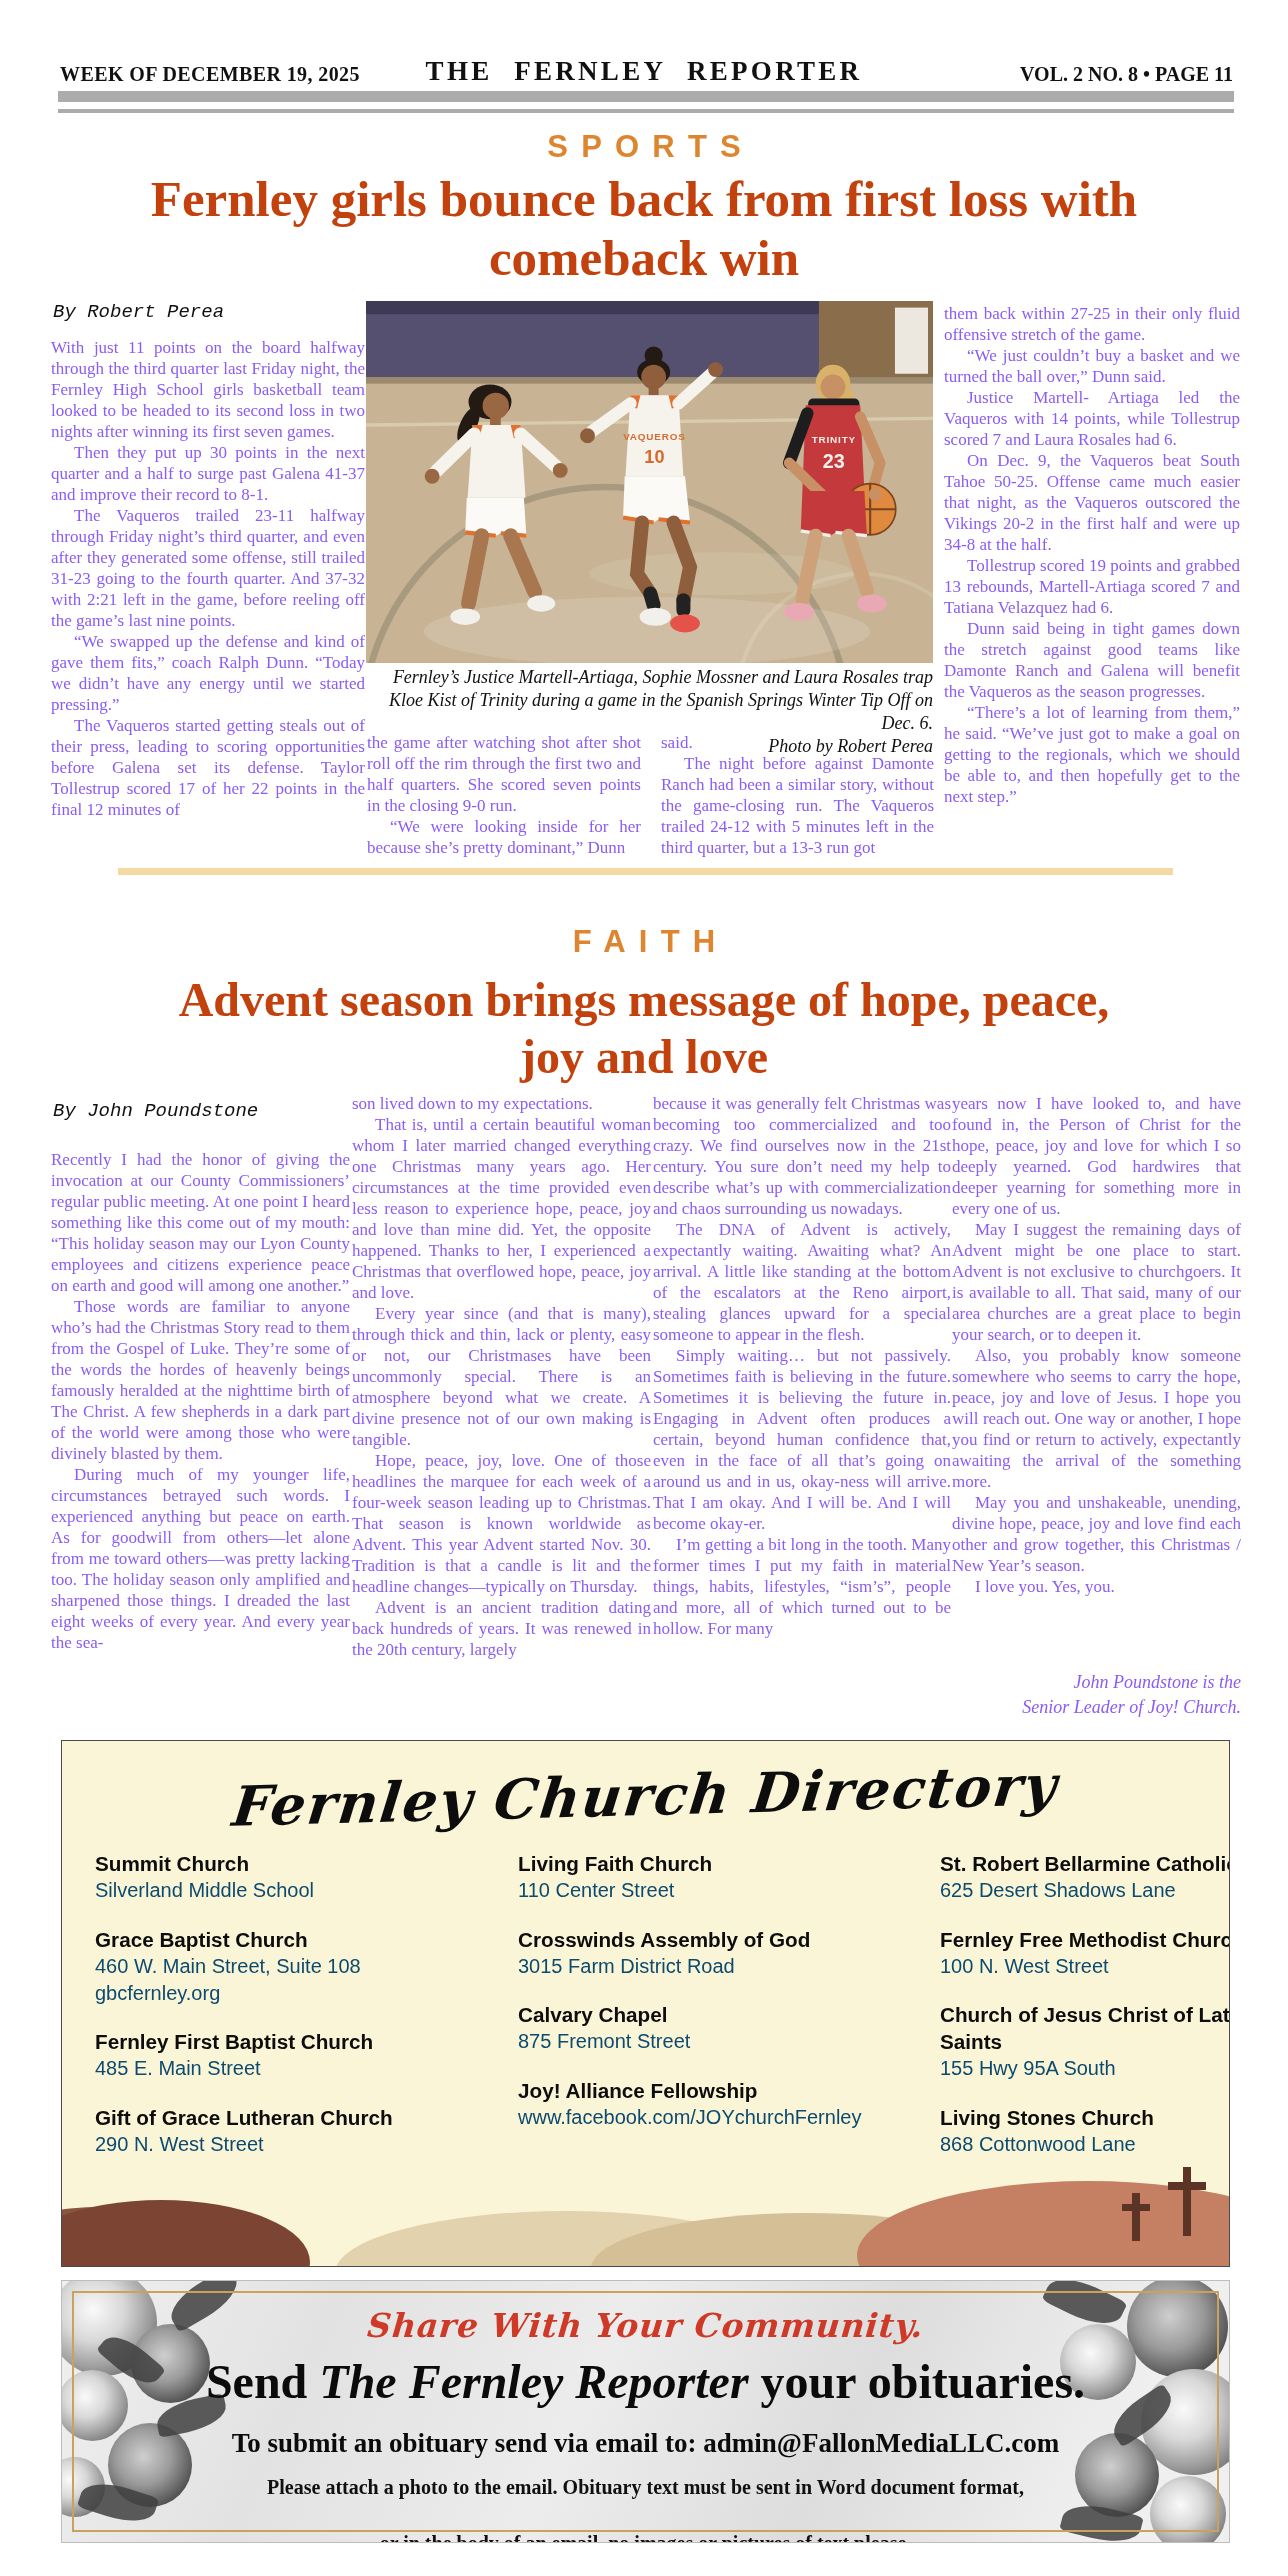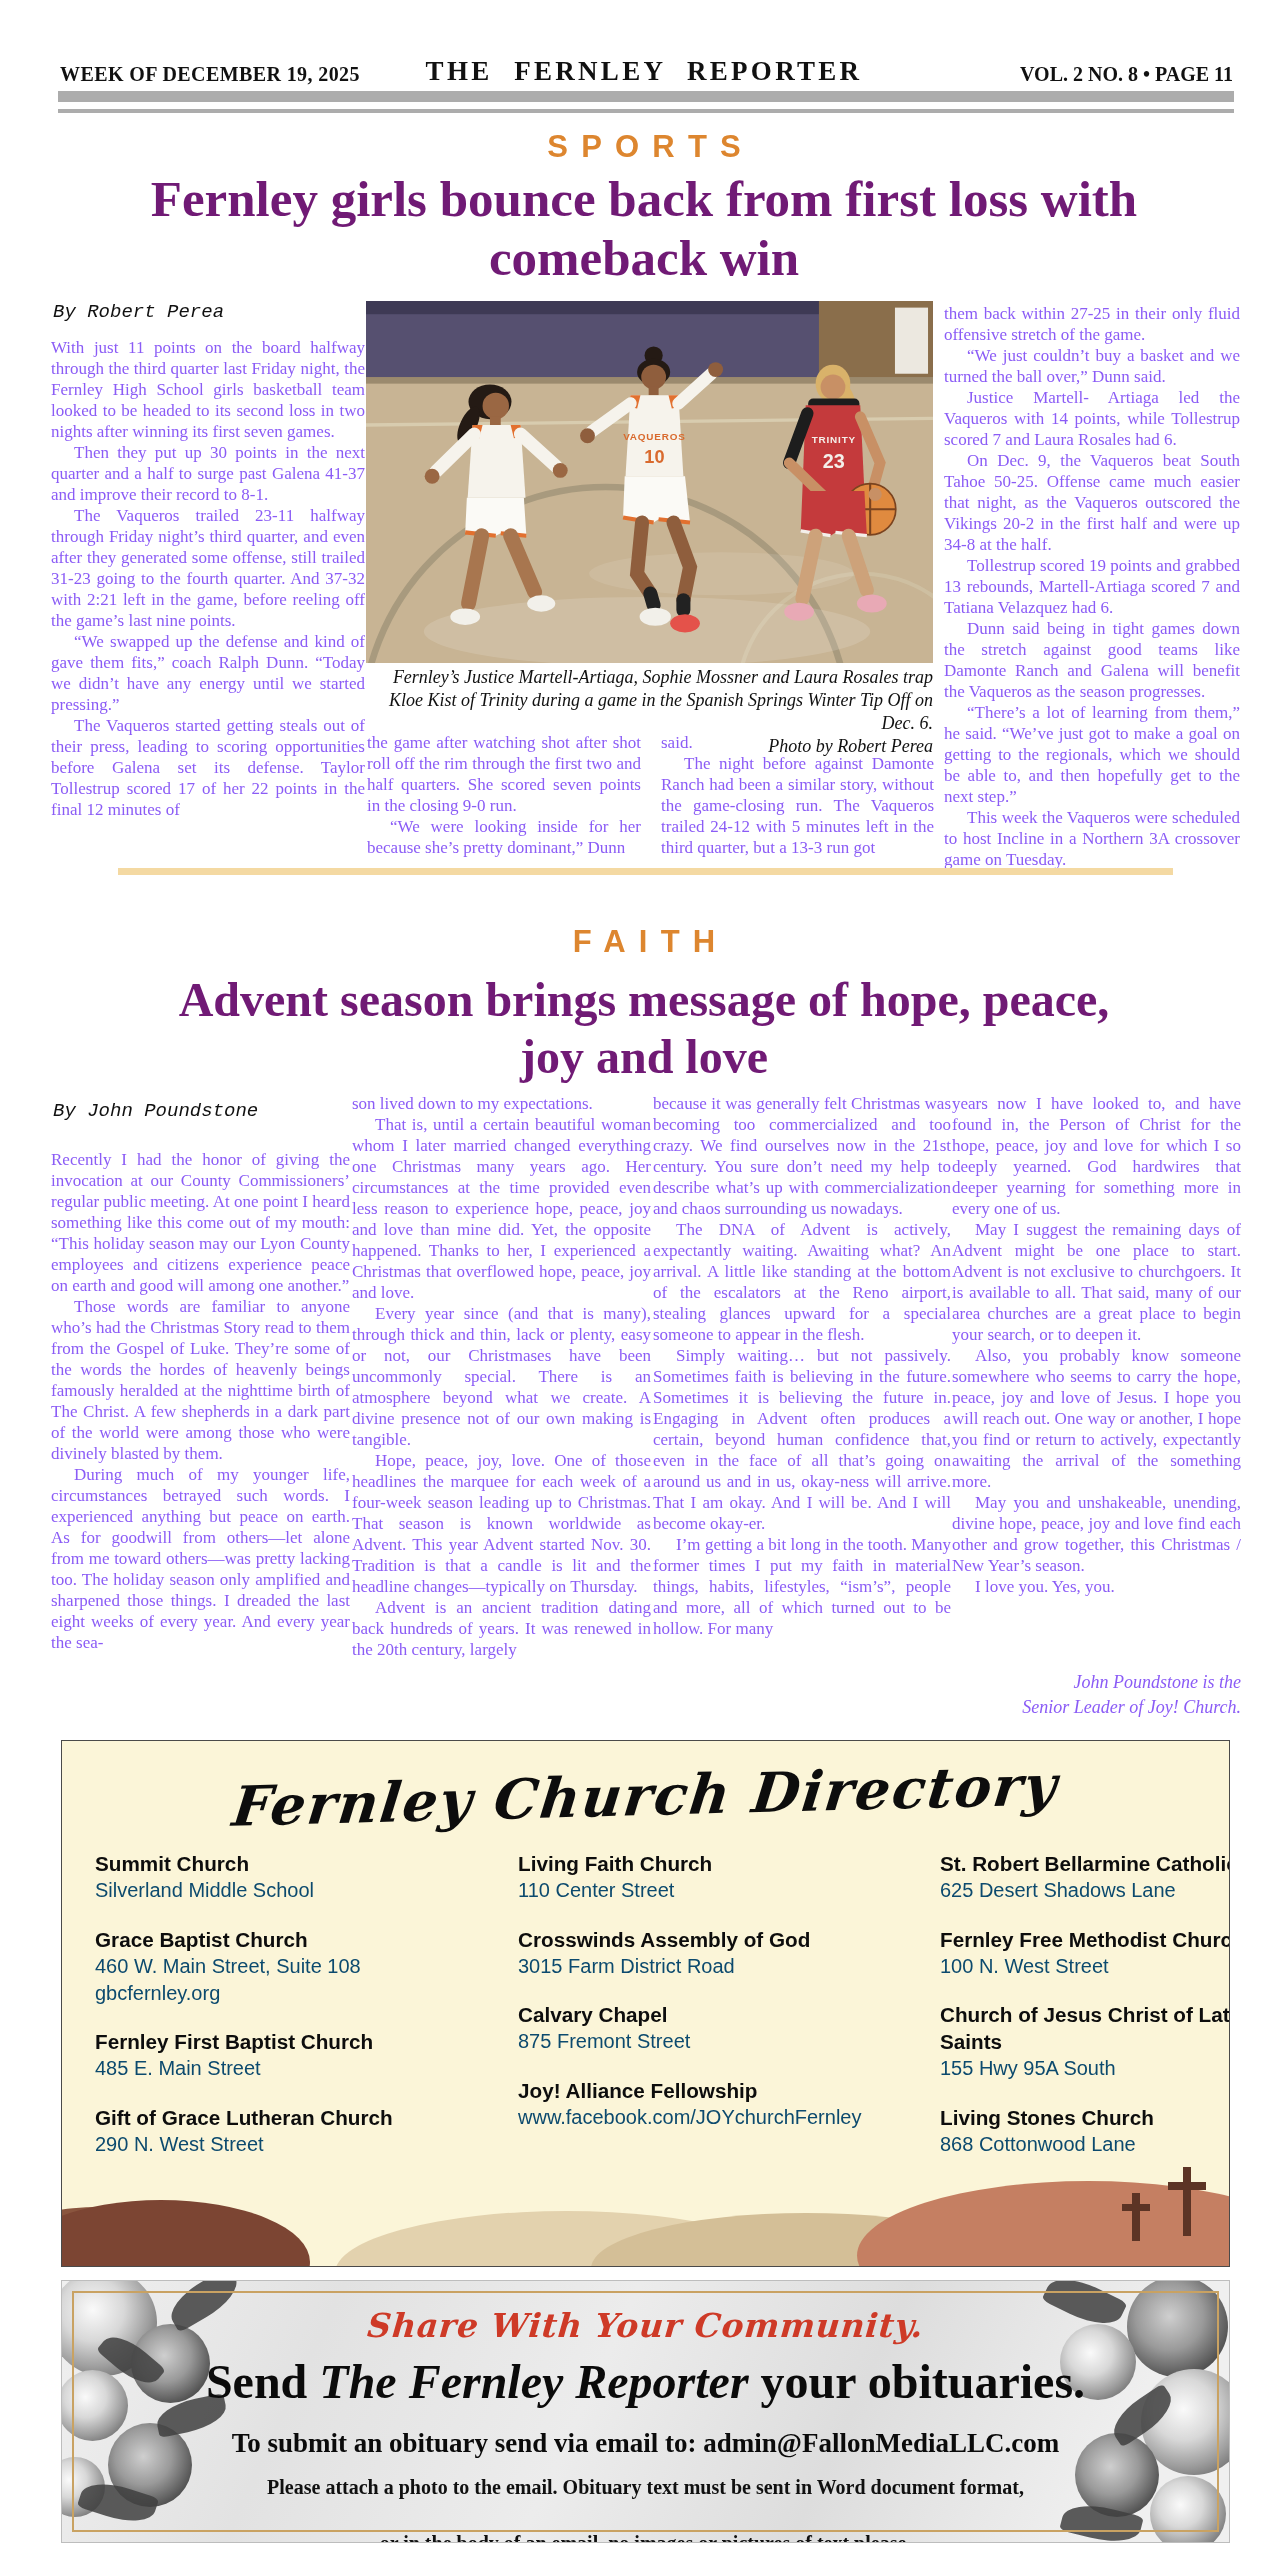--- a/index.html
+++ b/index.html
@@ -16,21 +16,21 @@
 
   
   .section-label{position:absolute;left:0;right:0;text-align:center;
                  font-family:"Liberation Sans",sans-serif;font-weight:bold;font-size:31px;
                  letter-spacing:13.2px;text-indent:13.2px;color:#DD862F;}
   .label-sports{top:129px;}
   .label-faith{top:924px;}
 
   
   .headline{position:absolute;left:0;right:0;margin:0 auto;text-align:center;font-weight:bold;
-            font-family:"Liberation Serif",serif;color:#701a75;}
+            font-family:"Liberation Serif",serif;color:#c2410c;}
   .sports-headline{top:170px;width:1124px;font-size:51px;line-height:1.16;}
   .faith-headline{top:972px;width:951px;font-size:48px;line-height:1.18;}
 
   .byline{position:absolute;font-style:italic;font-size:19px;font-family:Liberation Mono, monospace;}
   .sports-byline{left:53px;top:301px;}
   .faith-byline{left:53px;top:1100px;}
 
   
   .body-col{position:absolute;font-size:17px;line-height:21px;color:#8b5cf6;}
   .body-col p{margin:0;text-align:justify;}
@@ -224,21 +224,20 @@
       <p>The night before against Damonte Ranch had been a similar story, without the game-closing run. The Vaqueros trailed 24-12 with 5 minutes left in the third quarter, but a 13-3 run got</p>
     </div>
   <div class="body-col sports-col3">
       <p>them back within 27-25 in their only fluid offensive stretch of the game.</p>
       <p>“We just couldn’t buy a basket and we turned the ball over,” Dunn said.</p>
       <p>Justice Martell- Artiaga led the Vaqueros with 14 points, while Tollestrup scored 7 and Laura Rosales had 6.</p>
       <p>On Dec. 9, the Vaqueros beat South Tahoe 50-25. Offense came much easier that night, as the Vaqueros outscored the Vikings 20-2 in the first half and were up 34-8 at the half.</p>
       <p>Tollestrup scored 19 points and grabbed 13 rebounds, Martell-Artiaga scored 7 and Tatiana Velazquez had 6.</p>
       <p>Dunn said being in tight games down the stretch against good teams like Damonte Ranch and Galena will benefit the Vaqueros as the season progresses.</p>
       <p>“There’s a lot of learning from them,” he said. “We’ve just got to make a goal on getting to the regionals, which we should be able to, and then hopefully get to the next step.”</p>
-      <p>This week the Vaqueros were scheduled to host Incline in a Northern 3A crossover game on Tuesday.</p>
     </div>
 
   <div class="section-divider"></div>
 
   <div class="section-label label-faith">FAITH</div>
   <div class="headline faith-headline">Advent season brings message of hope, peace, joy and love</div>
   <div class="byline faith-byline">By John Poundstone</div>
 
   <div class="body-col faith-col1">
       <p>Recently I had the honor of giving the invocation at our County Commissioners’ regular public meeting. At one point I heard something like this come out of my mouth: “This holiday season may our Lyon County employees and citizens experience peace on earth and good will among one another.”</p>

